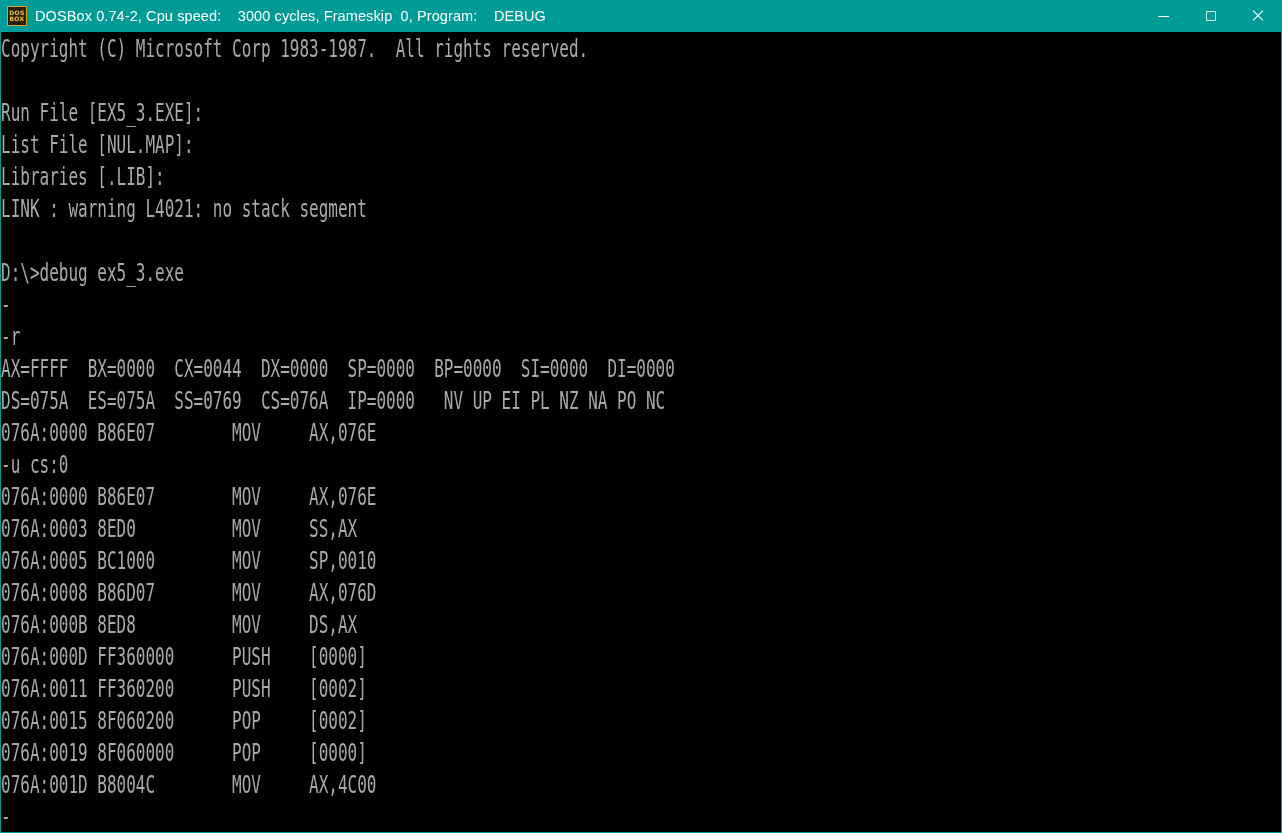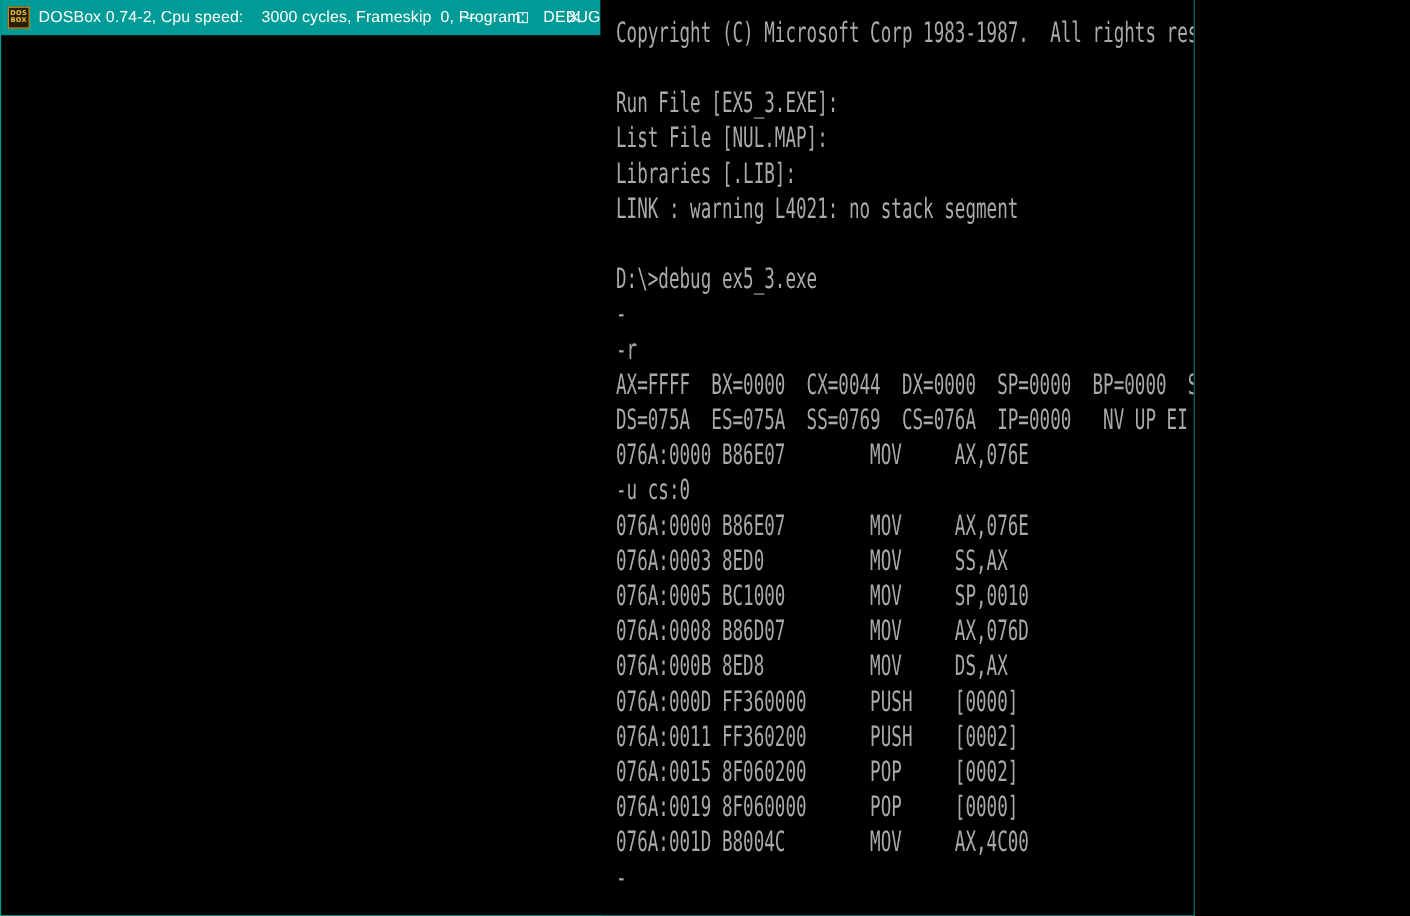--- a/index.html
+++ b/index.html
@@ -9,28 +9,28 @@
   }
   body {
     width: 1282px;
     height: 833px;
     overflow: hidden;
     font-family: "DejaVu Sans Mono", monospace;
   }
 
   
   #window {
-    width: 1086px;
+    width: 1282px;
     height: 833px;
     box-sizing: border-box;
     background: #000000;
     border: 1px solid #009b96;
     border-top: none;
     display: flex;
-    flex-direction: row;
+    flex-direction: column;
     position: relative;
   }
 
   
   #titlebar {
     height: 32px;
     min-height: 32px;
     background: #009b96;
     display: flex;
     align-items: center;
@@ -111,21 +111,21 @@
   }
   .wc-close-glyph::before { transform: rotate(45deg); }
   .wc-close-glyph::after  { transform: rotate(-45deg); }
 
   
   #terminal {
     flex: 1;
     background: #000000;
     overflow: hidden;
     position: relative;
-    padding: 14px;
+    padding: 0;
   }
   #console-text {
     margin: 0;
     padding: 0;
     font-family: "DejaVu Sans Mono", monospace;
     font-size: 25.5px;
     line-height: 32px;
     letter-spacing: 0px;
     color: #aaaaaa;
     white-space: pre;

